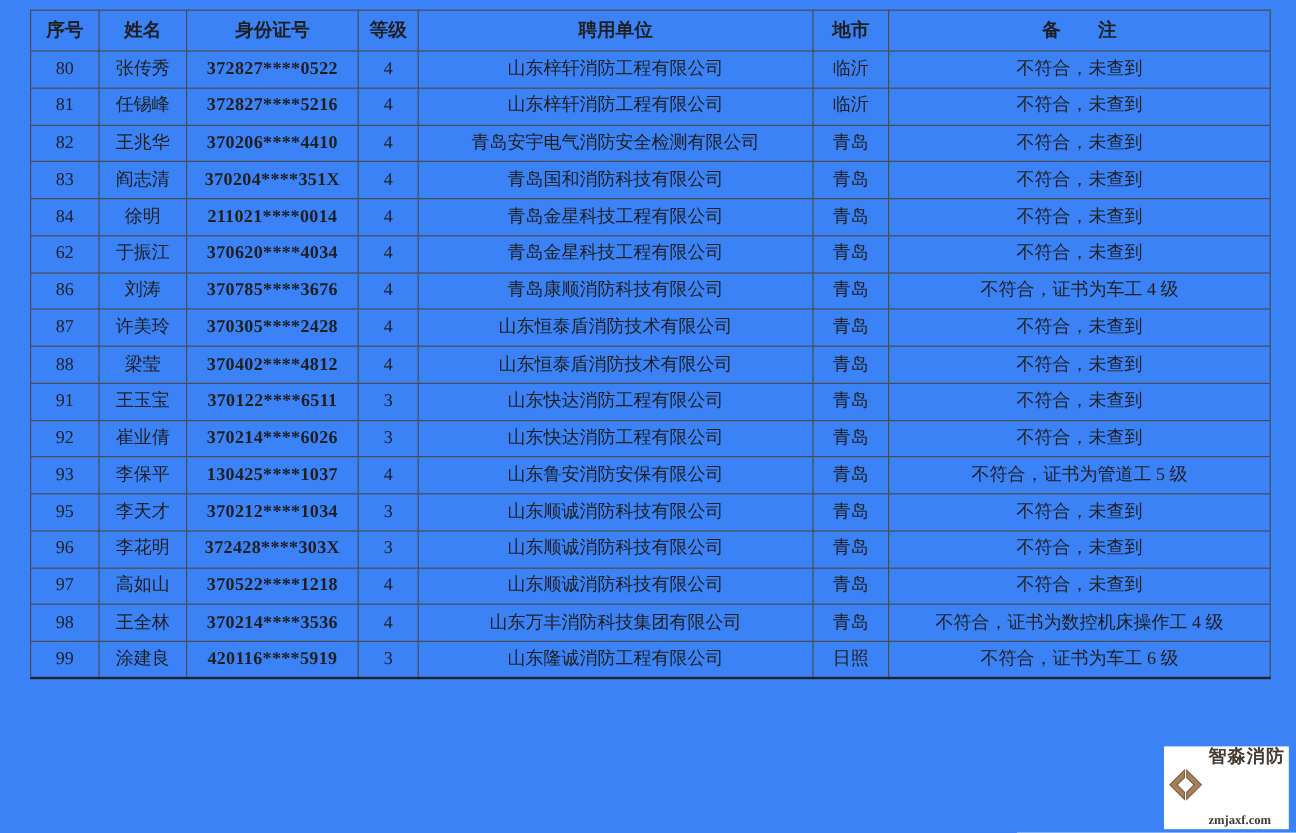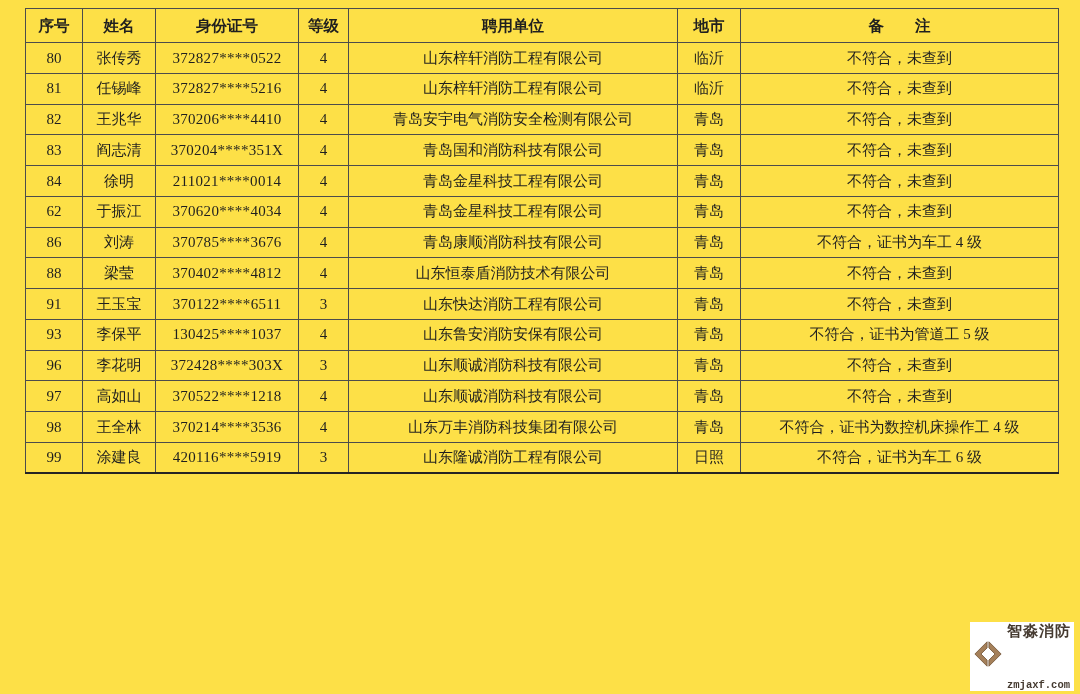--- a/index.html
+++ b/index.html
@@ -9,21 +9,21 @@
     height: 694px;
     background: #ffffff;
     overflow: hidden;
     font-family: "Liberation Serif", "DejaVu Serif", serif;
     color: #1f1f1f;
   }
   .page {
     position: relative;
     width: 1080px;
     height: 694px;
-    background: #fde047;
+    background: #3b82f6;
   }
   table.roster {
     position: absolute;
     left: 25px;
     top: 8px;
     width: 1033px;
     border-collapse: collapse;
     table-layout: fixed;
     border: 1px solid #3c3c3c;
     border-bottom: 2px solid #242424;
@@ -37,21 +37,21 @@
     white-space: nowrap;
     font-size: 15px;
     line-height: 1.1;
   }
   table.roster thead tr { height: 34px; }
   table.roster tbody tr { height: 30.75px; }
   table.roster th {
     font-weight: bold;
     font-size: 15.5px;
   }
-  td.c-id { font-size: 15px; letter-spacing: 0.3px; }
+  td.c-id { font-size: 15px; letter-spacing: 0.3px; font-weight: bold; }
   td.c-num { font-size: 15px; }
   .watermark {
     position: absolute;
     right: 6px;
     bottom: 3px;
     display: flex;
     align-items: center;
     gap: 4px;
     background: #ffffff;
     padding: 1px 3px;
@@ -59,21 +59,21 @@
   .wm-logo { width: 30px; height: 30px; flex: 0 0 auto; }
   .wm-text { display: flex; flex-direction: column; align-items: flex-start; line-height: 1; gap: 41px; }
   .wm-brand {
     font-family: "Liberation Sans", "DejaVu Sans", sans-serif;
     font-weight: bold;
     font-size: 15px;
     color: #453a30;
     letter-spacing: 1px;
   }
   .wm-domain {
-    font-family: Liberation Mono, monospace;
+    font-family: Liberation Serif, serif;
     font-weight: bold;
     font-size: 10.5px;
     color: #453a30;
     margin-top: 1px;
   }
 </style>
 </head>
 <body>
 
 <div class="page">
@@ -157,45 +157,72 @@
         <tr>
       <td class="c-num">86</td>
       <td class="c-cn">刘涛</td>
       <td class="c-id">370785****3676</td>
       <td class="c-num">4</td>
       <td class="c-cn">青岛康顺消防科技有限公司</td>
       <td class="c-cn">青岛</td>
       <td class="c-cn">不符合，证书为车工 4 级</td>
     </tr>
         <tr>
+      <td class="c-num">87</td>
+      <td class="c-cn">许美玲</td>
+      <td class="c-id">370305****2428</td>
+      <td class="c-num">4</td>
+      <td class="c-cn">山东恒泰盾消防技术有限公司</td>
+      <td class="c-cn">青岛</td>
+      <td class="c-cn">不符合，未查到</td>
+    </tr>
+        <tr>
       <td class="c-num">88</td>
       <td class="c-cn">梁莹</td>
       <td class="c-id">370402****4812</td>
       <td class="c-num">4</td>
       <td class="c-cn">山东恒泰盾消防技术有限公司</td>
       <td class="c-cn">青岛</td>
       <td class="c-cn">不符合，未查到</td>
     </tr>
         <tr>
       <td class="c-num">91</td>
       <td class="c-cn">王玉宝</td>
       <td class="c-id">370122****6511</td>
       <td class="c-num">3</td>
       <td class="c-cn">山东快达消防工程有限公司</td>
       <td class="c-cn">青岛</td>
       <td class="c-cn">不符合，未查到</td>
     </tr>
         <tr>
+      <td class="c-num">92</td>
+      <td class="c-cn">崔业倩</td>
+      <td class="c-id">370214****6026</td>
+      <td class="c-num">3</td>
+      <td class="c-cn">山东快达消防工程有限公司</td>
+      <td class="c-cn">青岛</td>
+      <td class="c-cn">不符合，未查到</td>
+    </tr>
+        <tr>
       <td class="c-num">93</td>
       <td class="c-cn">李保平</td>
       <td class="c-id">130425****1037</td>
       <td class="c-num">4</td>
       <td class="c-cn">山东鲁安消防安保有限公司</td>
       <td class="c-cn">青岛</td>
       <td class="c-cn">不符合，证书为管道工 5 级</td>
+    </tr>
+        <tr>
+      <td class="c-num">95</td>
+      <td class="c-cn">李天才</td>
+      <td class="c-id">370212****1034</td>
+      <td class="c-num">3</td>
+      <td class="c-cn">山东顺诚消防科技有限公司</td>
+      <td class="c-cn">青岛</td>
+      <td class="c-cn">不符合，未查到</td>
     </tr>
         <tr>
       <td class="c-num">96</td>
       <td class="c-cn">李花明</td>
       <td class="c-id">372428****303X</td>
       <td class="c-num">3</td>
       <td class="c-cn">山东顺诚消防科技有限公司</td>
       <td class="c-cn">青岛</td>
       <td class="c-cn">不符合，未查到</td>
     </tr>

